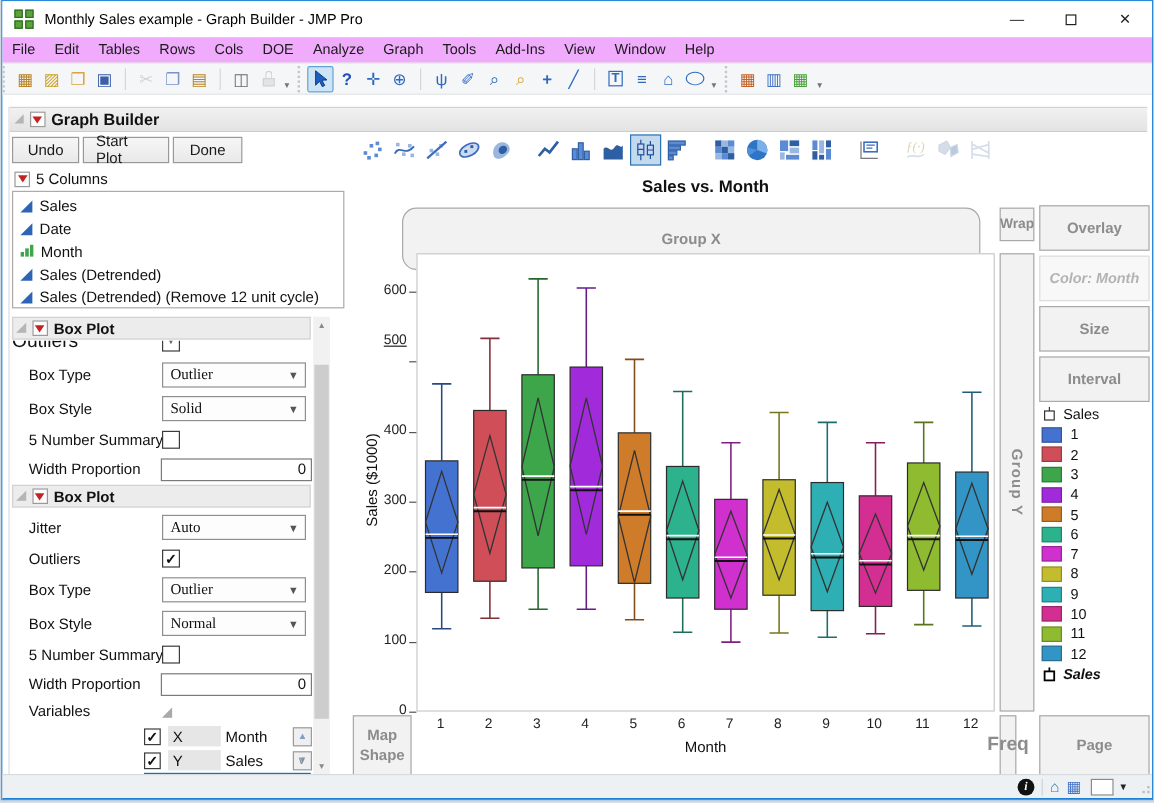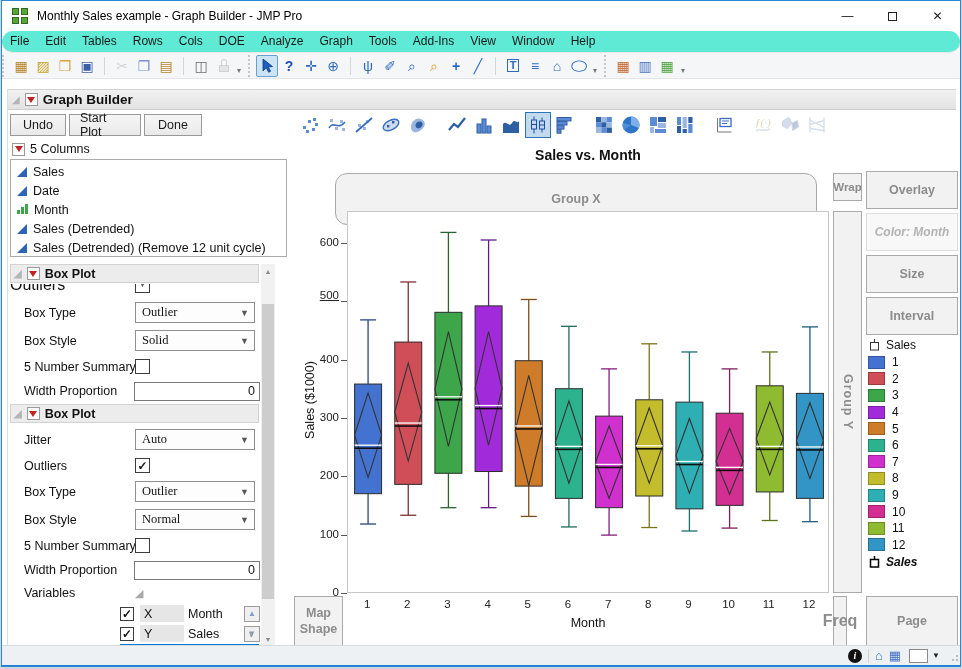--- a/index.html
+++ b/index.html
@@ -10,21 +10,21 @@
   
   #titlebar{position:absolute;left:0;top:0;width:100%;height:30px;background:#fff;display:flex;align-items:center;}
   .app-icon{width:16px;height:16px;margin:0 9px 0 10px;display:grid;grid-template-columns:7px 7px;grid-template-rows:7px 7px;gap:2px;}
   .app-icon span{background:#5aa53a;border:1px solid #2e6b22;}
   #title-text{font-size:12px;color:#000;}
   #win-controls{margin-left:auto;display:flex;height:30px;}
   .win-btn{width:45px;height:30px;display:flex;align-items:center;justify-content:center;font-size:12px;color:#222;}
   .max-glyph{width:9px;height:9px;border:1px solid #222;display:block;}
 
   
-  #menubar{position:absolute;left:0;top:30px;width:100%;height:22px;background:#5eead4;display:flex;align-items:center;border-bottom:1px solid #e6e6e6;border-radius:11px;}
+  #menubar{position:absolute;left:0;top:30px;width:100%;height:22px;background:#f0abfc;display:flex;align-items:center;border-bottom:1px solid #e6e6e6;}
   .menu-item{padding:0 8px;font-size:12px;line-height:21px;color:#1a1a1a;}
 
   
   #toolbar{position:absolute;left:0;top:52px;width:100%;height:26px;background:#f5f6f7;display:flex;align-items:center;border-bottom:1px solid #e3e5e8;}
   .tb-group{display:flex;align-items:center;margin-right:4px;padding-left:6px;border-left:2px dotted #c3c7cc;height:22px;}
   .tb-btn{width:22px;height:22px;display:flex;align-items:center;justify-content:center;border:1px solid transparent;border-radius:2px;position:relative;}
   .tb-btn.sel{background:#cde4f7;border-color:#66a1d4;}
   .tb-btn.dis{opacity:.38;}
   .tb-glyph{font-size:14px;line-height:1;}
   .tb-glyph.bold{font-weight:bold;}
@@ -743,21 +743,21 @@
       <div class="ytick-label" style="left: 309px; top: 585px;">0</div>
       <div class="ytick-mark" style="left: 339px; top: 592px;"></div>
       <div class="ytick-label" style="left: 309px; top: 526.679px;">100</div>
       <div class="ytick-mark" style="left: 339px; top: 533.679px;"></div>
       <div class="ytick-label" style="left: 309px; top: 468.359px;">200</div>
       <div class="ytick-mark" style="left: 339px; top: 475.359px;"></div>
       <div class="ytick-label" style="left: 309px; top: 410.038px;">300</div>
       <div class="ytick-mark" style="left: 339px; top: 417.038px;"></div>
       <div class="ytick-label" style="left: 309px; top: 351.718px;">400</div>
       <div class="ytick-mark" style="left: 339px; top: 358.718px;"></div>
-      <div class="ytick-label" style="left: 309px; top: 288px; text-decoration: underline;">500</div>
+      <div class="ytick-label" style="left: 309px; top: 277px; text-decoration: underline;">500</div>
       <div class="ytick-mark" style="left: 339px; top: 300.397px;"></div>
       <div class="ytick-label" style="left: 309px; top: 235.076px;">600</div>
       <div class="ytick-mark" style="left: 339px; top: 242.076px;"></div>
       <div class="xtick-label" style="left: 353.083px;">1</div>
       <div class="xtick-label" style="left: 393.25px;">2</div>
       <div class="xtick-label" style="left: 433.417px;">3</div>
       <div class="xtick-label" style="left: 473.583px;">4</div>
       <div class="xtick-label" style="left: 513.75px;">5</div>
       <div class="xtick-label" style="left: 553.917px;">6</div>
       <div class="xtick-label" style="left: 594.083px;">7</div>

